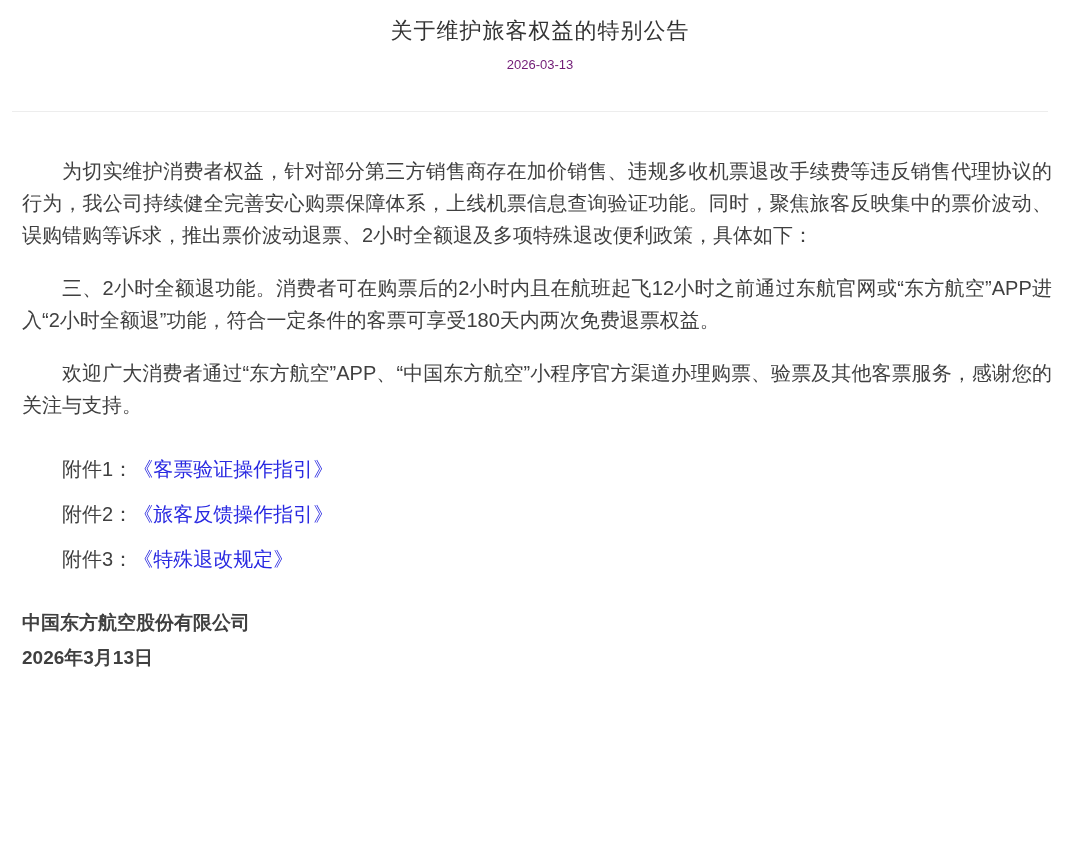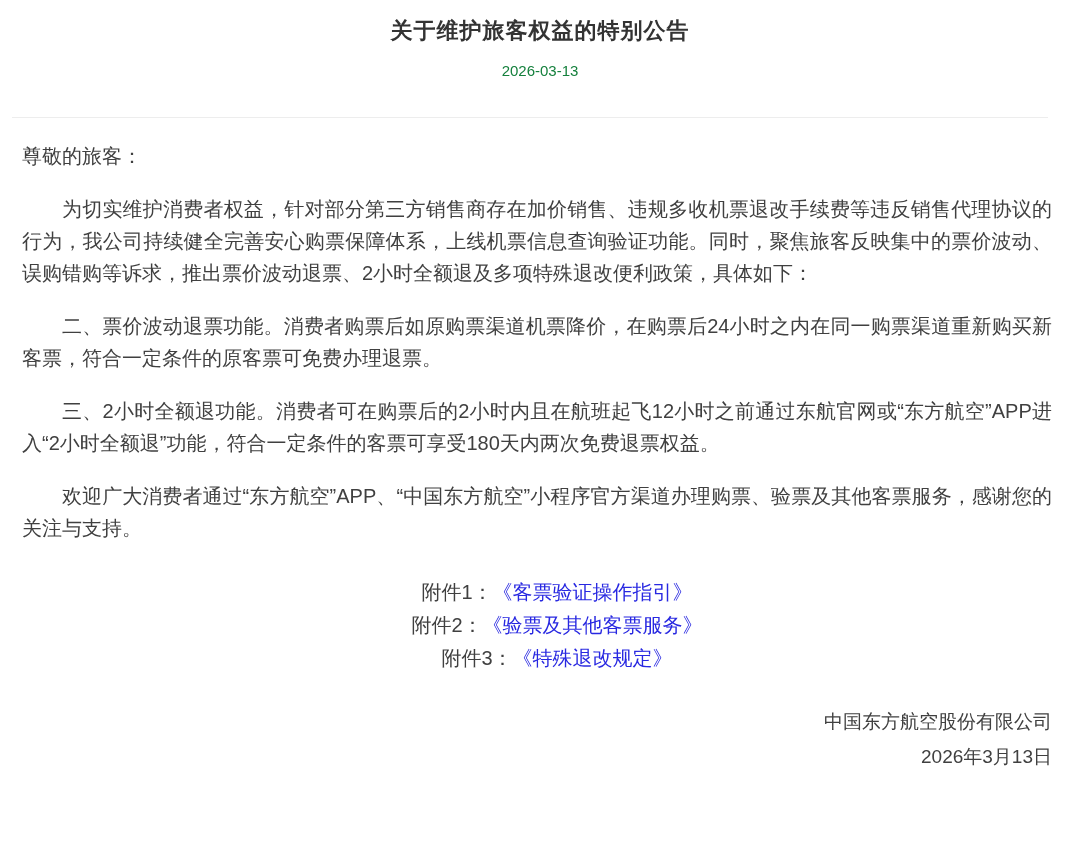--- a/index.html
+++ b/index.html
@@ -1,65 +1,63 @@
 <!DOCTYPE html>
 <html><head>
 <meta charset="utf-8">
 <style>
   * { margin: 0; padding: 0; box-sizing: border-box; }
   html, body { width: 1080px; height: 868px; background: #ffffff; overflow: hidden; }
   body { font-family: "Liberation Sans", "DejaVu Sans", sans-serif; color: #404040; }
 
   .header { padding-top: 16px; text-align: center; }
-  .title { font-size: 22px; line-height: 30px; font-weight: 700; color: #333333; letter-spacing: 1px; }
-  .pub-date { margin-top: 16px; font-size: 15px; line-height: 18px; color: #15803d; }
+  .title { font-size: 22px; line-height: 30px; font-weight: 400; color: #333333; letter-spacing: 1px; }
+  .pub-date { margin-top: 10px; font-size: 13px; line-height: 18px; color: #701a75; }
 
   .divider { height: 1px; background: #ededed; margin: 37px 32px 0 12px; }
 
   .content {
     padding: 22px 28px 0 22px;
     font-size: 20px;
     line-height: 32px;
     text-align: justify;
     color: #404040;
   }
   .content p { margin-top: 21px; }
   .content p.salutation { margin-top: 0; }
   .para { text-indent: 2em; }
 
   .attachments { margin-top: 32px; }
-  .attach-row { line-height: 33px; text-indent: 2em; text-align: center; }
+  .attach-row { line-height: 33px; text-indent: 2em; text-align: left; margin-top: 12px; }
   .attach-label { color: #404040; }
   .attach-link { color: #2828e1; text-decoration: none; cursor: pointer; }
 
-  .signature { margin-top: 29px; text-align: right; font-size: 19px; line-height: 35px; color: #404040; }
+  .signature { margin-top: 29px; text-align: left; font-size: 19px; line-height: 35px; color: #404040; font-weight: bold; }
 </style>
 </head>
 <body>
 
 <div class="header">
   <div class="title">关于维护旅客权益的特别公告</div>
   <div class="pub-date">2026-03-13</div>
 </div>
 
 <div class="divider"></div>
 
 <div class="content">
-  <p class="salutation">尊敬的旅客：</p>
   <p class="para">为切实维护消费者权益，针对部分第三方销售商存在加价销售、违规多收机票退改手续费等违反销售代理协议的行为，我公司持续健全完善安心购票保障体系，上线机票信息查询验证功能。同时，聚焦旅客反映集中的票价波动、误购错购等诉求，推出票价波动退票、2小时全额退及多项特殊退改便利政策，具体如下：</p>
-  <p class="para">二、票价波动退票功能。消费者购票后如原购票渠道机票降价，在购票后24小时之内在同一购票渠道重新购买新客票，符合一定条件的原客票可免费办理退票。</p>
   <p class="para">三、2小时全额退功能。消费者可在购票后的2小时内且在航班起飞12小时之前通过东航官网或“东方航空”APP进入“2小时全额退”功能，符合一定条件的客票可享受180天内两次免费退票权益。</p>
   <p class="para">欢迎广大消费者通过“东方航空”APP、“中国东方航空”小程序官方渠道办理购票、验票及其他客票服务，感谢您的关注与支持。</p>
 
   <div class="attachments">
     <div class="attach-row">
       <span class="attach-label">附件1：</span><a class="attach-link">《客票验证操作指引》</a>
     </div>
     <div class="attach-row">
-      <span class="attach-label">附件2：</span><a class="attach-link">《验票及其他客票服务》</a>
+      <span class="attach-label">附件2：</span><a class="attach-link">《旅客反馈操作指引》</a>
     </div>
     <div class="attach-row">
       <span class="attach-label">附件3：</span><a class="attach-link">《特殊退改规定》</a>
     </div>
   </div>
 
   <div class="signature">
     <div>中国东方航空股份有限公司</div>
     <div>2026年3月13日</div>
   </div>

